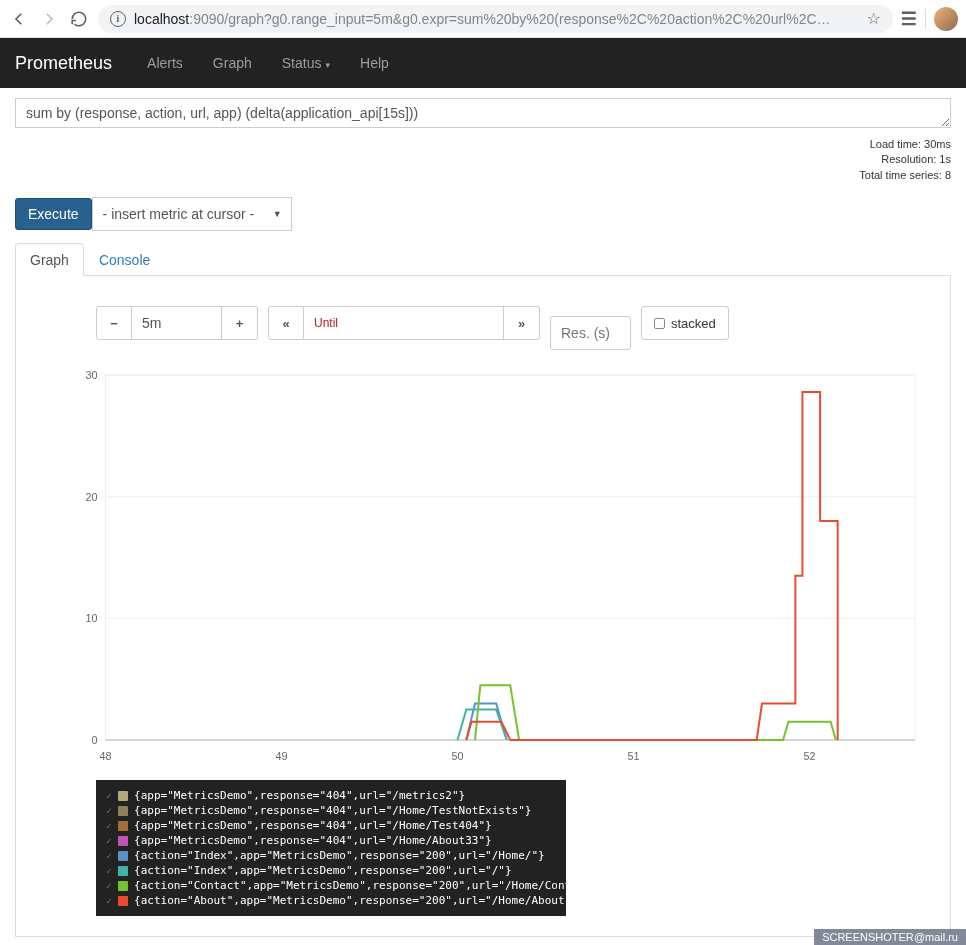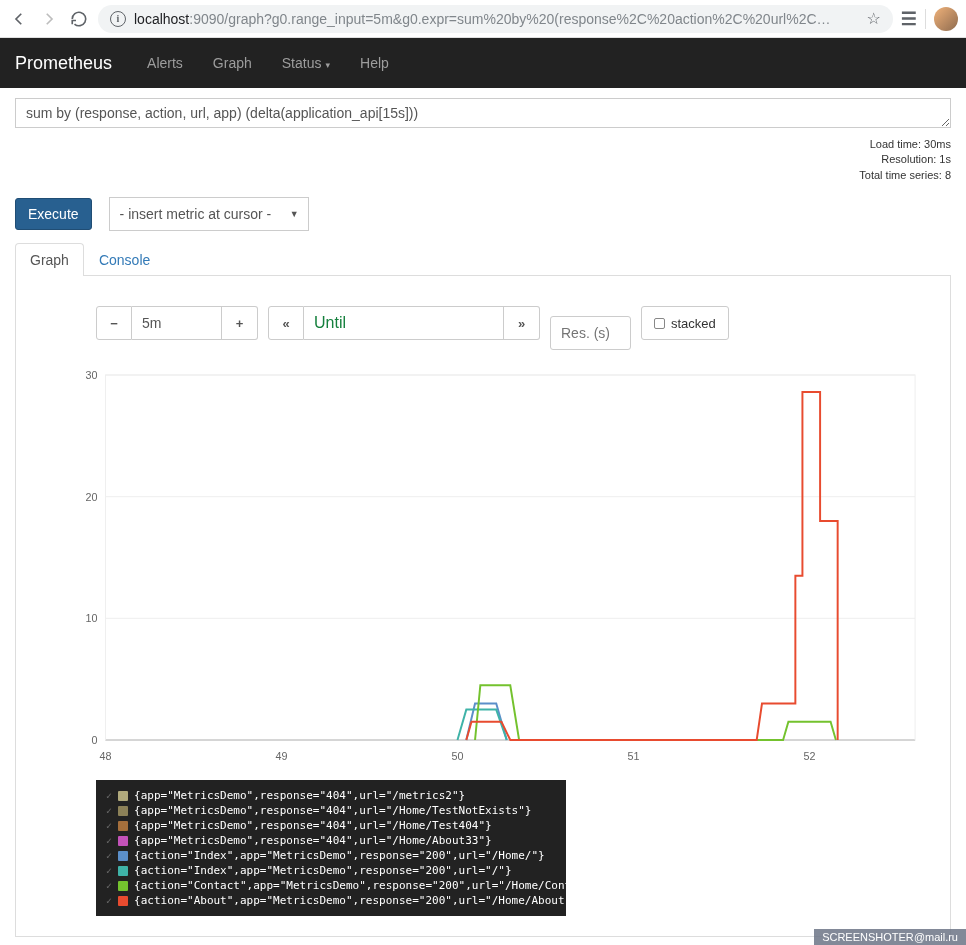--- a/index.html
+++ b/index.html
@@ -29,38 +29,38 @@
   .history { display:flex; align-items:center; gap: 5px; font-size: 12px; color: #333; margin-bottom: 8px;}
   .history-check { width: 11px; height: 11px; border: 1px solid #888; border-radius: 2px; display:inline-block;}
   
   .expr-box { width: 100%; border: 1px solid #ccc; padding: 6px 10px; font-size: 14px; color: #555; resize: both; height: 30px; font-family: inherit; overflow:hidden;}
   
   .load-stats { text-align: right; font-size: 11px; color: #333; margin-top: 6px; line-height: 1.4;}
   
   .controls-row { display: flex; align-items: center; margin-top: 14px;}
   .btn-execute { background: #286090; border: 1px solid #204d74; color: #fff; padding: 7px 12px; font-size: 14px; border-radius: 3px; cursor:pointer;}
   .metric-select { border: 1px solid #ccc; padding: 6px 10px; font-size: 14px; height: 34px; width: 200px; color: #555; background:#fff; appearance:none; position:relative;}
-  .select-wrap { position:relative;padding-left:17px; }
+  .select-wrap { position:relative; }
   .select-wrap::after { content:"▼"; font-size:9px; position:absolute; right:10px; top:12px; color:#555; pointer-events:none;}
   
   .tabs { margin-top: 12px; border-bottom: 1px solid #ddd; display: flex; }
   .tab { padding: 8px 14px; font-size: 14px; cursor:pointer; border:1px solid transparent; border-bottom:none; border-radius:4px 4px 0 0; margin-bottom:-1px;}
   .tab.active { border-color: #ddd; background: #fff; color:#555;}
   .tab.inactive { color: #337ab7; }
   
   .graph-panel { border: 1px solid #ddd; border-top:none; padding: 20px 20px; }
   .graph-controls { display: flex; gap: 10px; align-items: center; margin-bottom: 20px; padding-left: 60px;}
   .btn-group { display: flex; }
   .btn-group .gbtn { border:1px solid #ccc; background:#fff; height: 34px; display:flex; align-items:center; justify-content:center; color:#555;}
   .btn-group .gbtn:not(:first-child){ border-left:none;}
   .btn-group .gbtn:first-child{ border-radius:3px 0 0 3px;}
   .btn-group .gbtn:last-child{ border-radius:0 3px 3px 0;}
   .gbtn.sq { width: 36px; font-weight:bold;}
   .gbtn.wide { width: 90px; justify-content:flex-start; padding-left:10px; font-size:14px;}
-  .gbtn.input { width: 200px; justify-content:flex-start; padding-left:10px; font-size:16px; color:#15803d;}
+  .gbtn.input { width: 200px; justify-content:flex-start; padding-left:10px; font-size:12px; color:#b91c1c;}
   .single-input { border:1px solid #ccc; height:34px; width:81px; padding:0 10px; font-size:14px; color:#999; border-radius:3px;margin-top:20px;}
   .stacked-btn { border:1px solid #ccc; height:34px; padding:16px 12px; display:flex; align-items:center; gap:6px; font-size:13px; border-radius:3px; background:#fff; cursor:pointer;}
   .stacked-btn .box { width:11px; height:11px; border:1px solid #888; border-radius:2px;}
   
   .chart-area { position: relative; height: 400px; margin-left: 40px; margin-right: 10px; }
   .chart-svg { width: 100%; height: 100%; }
   .grid-line { stroke: #eee; stroke-width: 1; }
   .baseline { stroke: #aaa; stroke-width: 1.5; }
   
   .legend { background: #222; padding: 8px 10px; margin-top: 10px; margin-left: 60px; width: 470px; font-size: 11px; font-family: Menlo, Consolas, monospace;}

